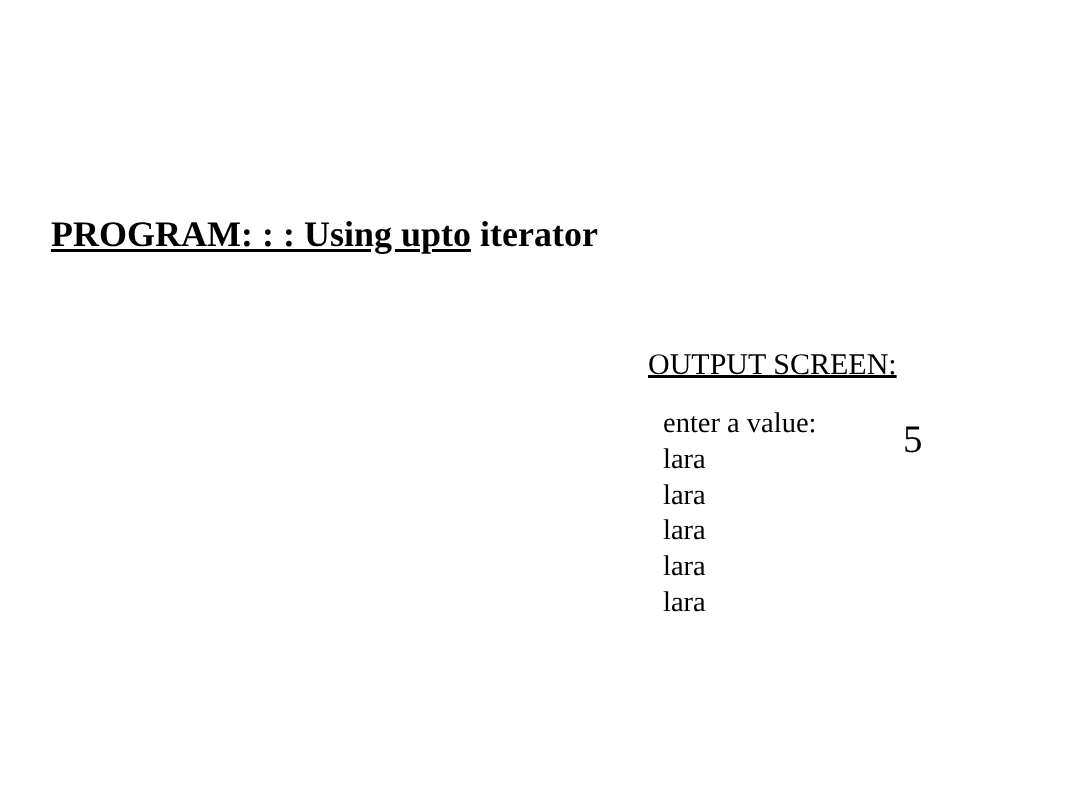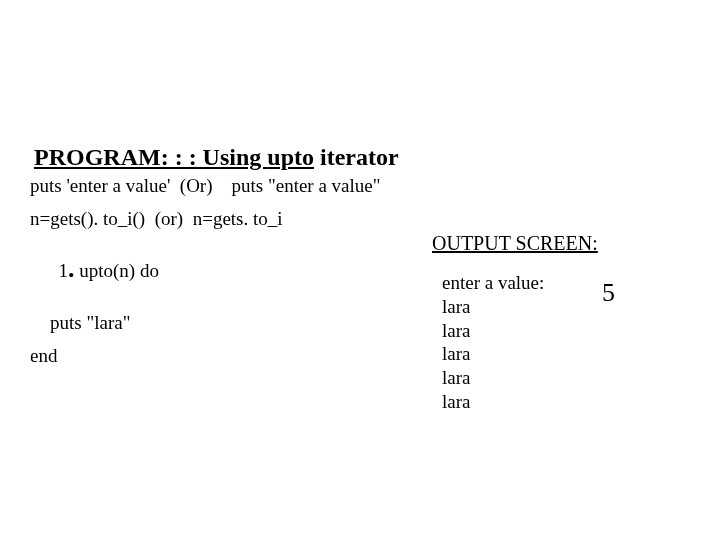--- a/index.html
+++ b/index.html
@@ -71,29 +71,20 @@
 </style>
 </head>
 <body>
 
 <div class="page">
 
   <div class="heading">
     <span class="u">PROGRAM: : : Using </span><span class="u">upto</span><span> iterator</span>
   </div>
 
-  <div class="code-block">
-    <div class="row">puts 'enter a value'  (Or)    puts "enter a value"</div>
-    <div class="row">n=gets(). to_i()  (or)  n=gets. to_i</div>
-    <div class="row">
-      <span>1</span><span class="bigdot">.</span><span> upto(n) do</span>
-    </div>
-    <div class="row indent">puts "lara"</div>
-    <div class="row">end</div>
-  </div>
 
   <div class="output">
     <div class="output-title">OUTPUT SCREEN:</div>
     <div class="output-body">
       <div class="line">enter a value:</div>
       <div class="five">5</div>
       <div class="line">lara</div>
       <div class="line">lara</div>
       <div class="line">lara</div>
       <div class="line">lara</div>

